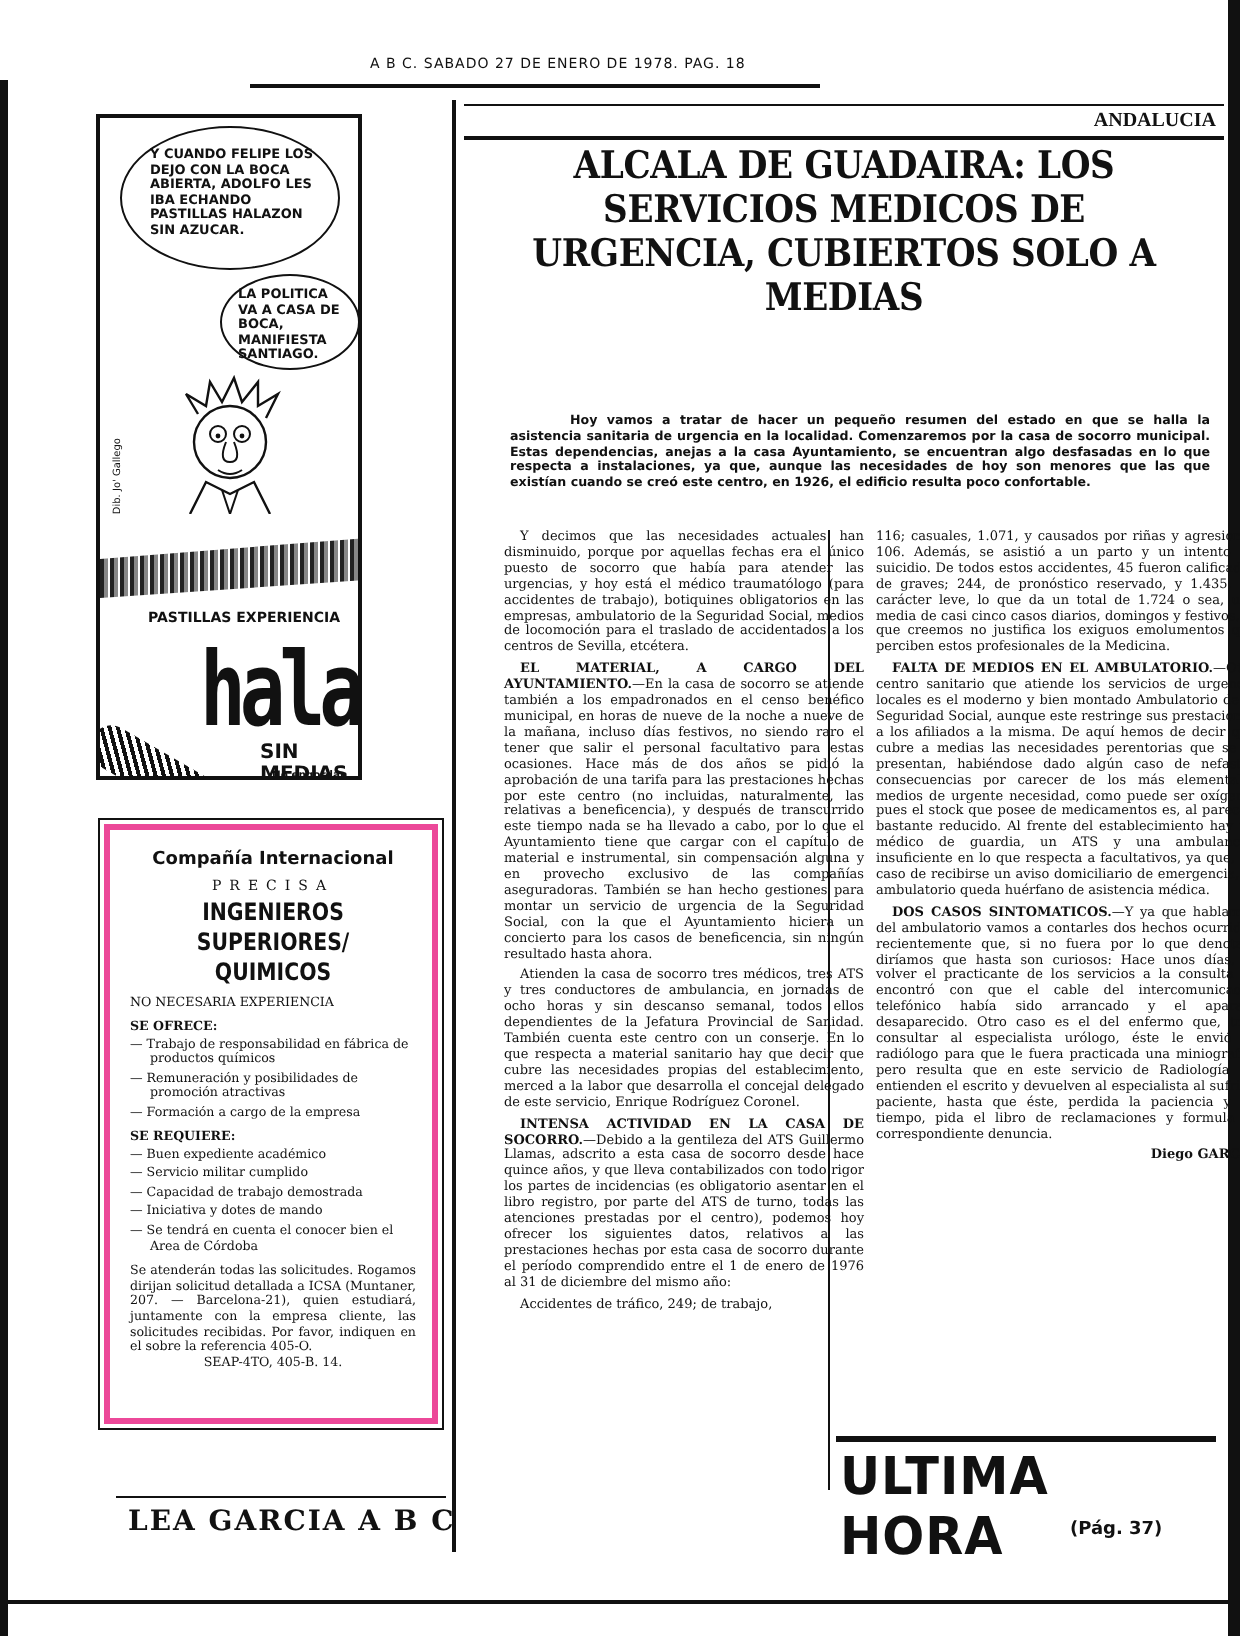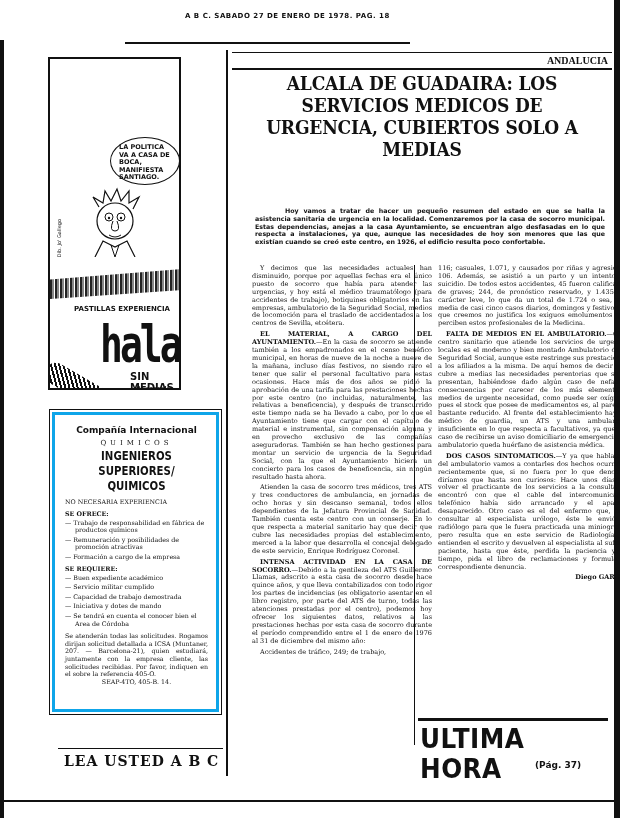--- a/index.html
+++ b/index.html
@@ -1,38 +1,38 @@
 <!DOCTYPE html>
 <html><head>
 <meta charset="utf-8">
 <style>
   * { box-sizing: border-box; margin: 0; padding: 0; }
   html, body { width: 620px; height: 818px; background: #fff; overflow: hidden; }
   body { position: relative; font-family: "DejaVu Serif", serif; color: #111; }
   .page { position: absolute; left: 0; top: 0; width: 620px; height: 818px; }
   .edge-left { position: absolute; left: 0; top: 40px; width: 4px; height: 778px; background: #111; }
   .edge-right { position: absolute; right: 0; top: 0; width: 6px; height: 818px; background: #111; }
-  .folio { position: absolute; left: 185px; top: 12px; width: 240px; font-family: "DejaVu Sans", sans-serif; font-size: 7px; font-weight: bold; letter-spacing: 0.5px; }
+  .folio { position: absolute; left: 185px; top: 28px; width: 240px; font-family: "DejaVu Sans", sans-serif; font-size: 7px; font-weight: normal; letter-spacing: 0.5px; }
   .folio-rule { position: absolute; left: 125px; top: 42px; width: 285px; height: 2px; background: #111; }
 
   
   .ad-cartoon { position: absolute; left: 48px; top: 57px; width: 133px; height: 333px; border: 2px solid #111; overflow: hidden; }
   .bubble { position: absolute; border: 1.5px solid #111; border-radius: 50%; font-family: "DejaVu Sans", sans-serif; font-weight: bold; font-size: 6.5px; line-height: 7.5px; text-align: left; }
   .bubble1 { left: 10px; top: 4px; width: 110px; height: 72px; padding: 10px 12px 0 14px; }
   .bubble2 { left: 60px; top: 78px; width: 70px; height: 48px; padding: 6px 4px 0 8px; font-size: 6.5px; }
   .face { position: absolute; left: 35px; top: 128px; width: 60px; height: 70px; }
   .credit { position: absolute; left: 6px; top: 160px; font-size: 5px; font-family: "DejaVu Sans", sans-serif; writing-mode: vertical-rl; transform: rotate(180deg); }
   .stripe { position: absolute; left: 0; top: 210px; width: 133px; height: 30px; background: repeating-linear-gradient(90deg,#222 0 2px,#888 2px 4px,#fff 4px 5px); clip-path: polygon(0 35%,100% 0,100% 70%,0 100%); }
   .pastillas { position: absolute; left: 24px; top: 246px; font-family: "DejaVu Sans", sans-serif; font-weight: bold; font-size: 7px; }
   .halazon { position: absolute; left: 50px; top: 256px; font-family: "DejaVu Sans Mono", monospace; font-weight: bold; font-size: 38px; letter-spacing: -3px; transform: scaleY(1.35); transform-origin: top left; }
   .sinazucar { position: absolute; left: 80px; top: 312px; font-family: "DejaVu Sans", sans-serif; font-weight: bold; font-size: 10px; }
   .roll { position: absolute; left: 2px; top: 300px; width: 82px; height: 22px; background: repeating-linear-gradient(45deg,#111 0 2px,#fff 2px 4px); transform: rotate(30deg); transform-origin: left top; border-radius: 10px; }
   .claims { position: absolute; left: 86px; top: 326px; font-family: "DejaVu Sans", sans-serif; font-size: 5.2px; line-height: 6px; font-weight: bold; }
 
-  .ad-job { position: absolute; left: 52px; top: 412px; width: 167px; height: 300px; border: 3px solid #0ea5e9; padding: 10px 8px 4px 10px; outline: 1px solid #111; outline-offset: 2px; }
+  .ad-job { position: absolute; left: 52px; top: 412px; width: 167px; height: 300px; border: 3px solid #ec4899; padding: 10px 8px 4px 10px; outline: 1px solid #111; outline-offset: 2px; }
   .job-company { text-align: center; font-family: "DejaVu Sans", sans-serif; font-weight: bold; font-size: 9px; }
   .job-precisa { text-align: center; font-size: 7px; letter-spacing: 4px; margin-top: 4px; }
   .job-title { text-align: center; font-family: "DejaVu Sans", sans-serif; font-weight: bold; font-size: 12px; line-height: 15px; transform: scaleX(0.85); margin-top: 2px; }
   .job-small { font-size: 6.3px; line-height: 7.6px; }
   .job-sub { font-size: 6.3px; font-weight: bold; margin-top: 4px; }
   .job-item { font-size: 6.3px; line-height: 7.6px; padding-left: 10px; text-indent: -10px; margin-top: 2px; }
   .job-foot { font-size: 6.3px; line-height: 7.6px; margin-top: 5px; text-align: justify; }
   .job-ref { text-align: center; font-size: 6.3px; }
   .lea-rule { position: absolute; left: 58px; top: 748px; width: 165px; height: 1px; background: #111; }
   .lea { position: absolute; left: 64px; top: 753px; font-family: "DejaVu Serif", serif; font-weight: bold; font-size: 14px; letter-spacing: 1px; }
@@ -63,20 +63,21 @@
 <body>
 
 <div class="page">
   <div class="edge-left"></div>
   <div class="edge-right"></div>
 
   <div class="folio">A B C.  SABADO 27 DE ENERO DE 1978. PAG. 18</div>
   <div class="folio-rule"></div>
 
   <div class="ad-cartoon">
+    <div class="bubble bubble1">Y CUANDO FELIPE LOS DEJO CON LA BOCA ABIERTA, ADOLFO LES IBA ECHANDO PASTILLAS HALAZON SIN AZUCAR.</div>
     <div class="bubble bubble2">LA POLITICA VA A CASA DE BOCA, MANIFIESTA SANTIAGO.</div>
     <svg class="face" viewBox="0 0 60 70">
       <path d="M14 20 L8 10 L18 16 L20 4 L26 14 L32 2 L36 14 L44 4 L44 16 L54 10 L48 22" fill="none" stroke="#111" stroke-width="1.2"></path>
       <ellipse cx="30" cy="34" rx="18" ry="18" fill="none" stroke="#111" stroke-width="1.2"></ellipse>
       <circle cx="24" cy="30" r="4" fill="none" stroke="#111"></circle>
         <circle cx="36" cy="30" r="4" fill="none" stroke="#111"></circle>
       <circle cx="24" cy="31" r="1.2" fill="#111"></circle>
         <circle cx="36" cy="31" r="1.2" fill="#111"></circle>
       <path d="M28 34 Q24 44 30 44 Q36 44 32 34" fill="none" stroke="#111"></path>
       <path d="M24 48 Q30 52 36 48" fill="none" stroke="#111"></path>
@@ -91,39 +92,39 @@
     <div class="sinazucar">SIN MEDIAS</div>
     <div class="claims">
       <div>No engordan</div>
 
     </div>
 
   </div>
 
   <div class="ad-job">
     <div class="job-company">Compañía Internacional</div>
-    <div class="job-precisa">QUIMICOS</div>
+    <div class="job-precisa">PRECISA</div>
     <div class="job-title">INGENIEROS SUPERIORES/ QUIMICOS</div>
     <div class="job-small" style="margin-top:4px;">NO NECESARIA EXPERIENCIA</div>
     <div class="job-sub">SE OFRECE:</div>
     <div class="job-item">— Trabajo de responsabilidad en fábrica de productos químicos</div>
     <div class="job-item">— Remuneración y posibilidades de promoción atractivas</div>
     <div class="job-item">— Formación a cargo de la empresa</div>
     <div class="job-sub">SE REQUIERE:</div>
     <div class="job-item">— Buen expediente académico</div>
     <div class="job-item">— Servicio militar cumplido</div>
     <div class="job-item">— Capacidad de trabajo demostrada</div>
     <div class="job-item">— Iniciativa y dotes de mando</div>
     <div class="job-item">— Se tendrá en cuenta el conocer bien el Area de Córdoba</div>
     <div class="job-foot">Se atenderán todas las solicitudes. Rogamos dirijan solicitud detallada a ICSA (Muntaner, 207. — Barcelona-21), quien estudiará, juntamente con la empresa cliente, las solicitudes recibidas. Por favor, indiquen en el sobre la referencia 405-O.</div>
     <div class="job-ref">SEAP-4TO, 405-B. 14.</div>
   </div>
 
   <div class="lea-rule"></div>
-  <div class="lea">LEA USTED A B C</div>
+  <div class="lea">LEA GARCIA A B C</div>
 
   <div class="col-rule-v"></div>
   <div class="section-top-rule"></div>
   <div class="section">ANDALUCIA</div>
   <div class="section-rule"></div>
   <div class="headline">ALCALA DE GUADAIRA: LOS SERVICIOS MEDICOS DE URGENCIA, CUBIERTOS SOLO A MEDIAS</div>
 
 
   <div class="lede">Hoy vamos a tratar de hacer un pequeño resumen del estado en que se halla la asistencia sanitaria de urgencia en la localidad. Comenzaremos por la casa de socorro municipal. Estas dependencias, anejas a la casa Ayuntamiento, se encuentran algo desfasadas en lo que respecta a instalaciones, ya que, aunque las necesidades de hoy son menores que las que existían cuando se creó este centro, en 1926, el edificio resulta poco confortable.</div>
 

